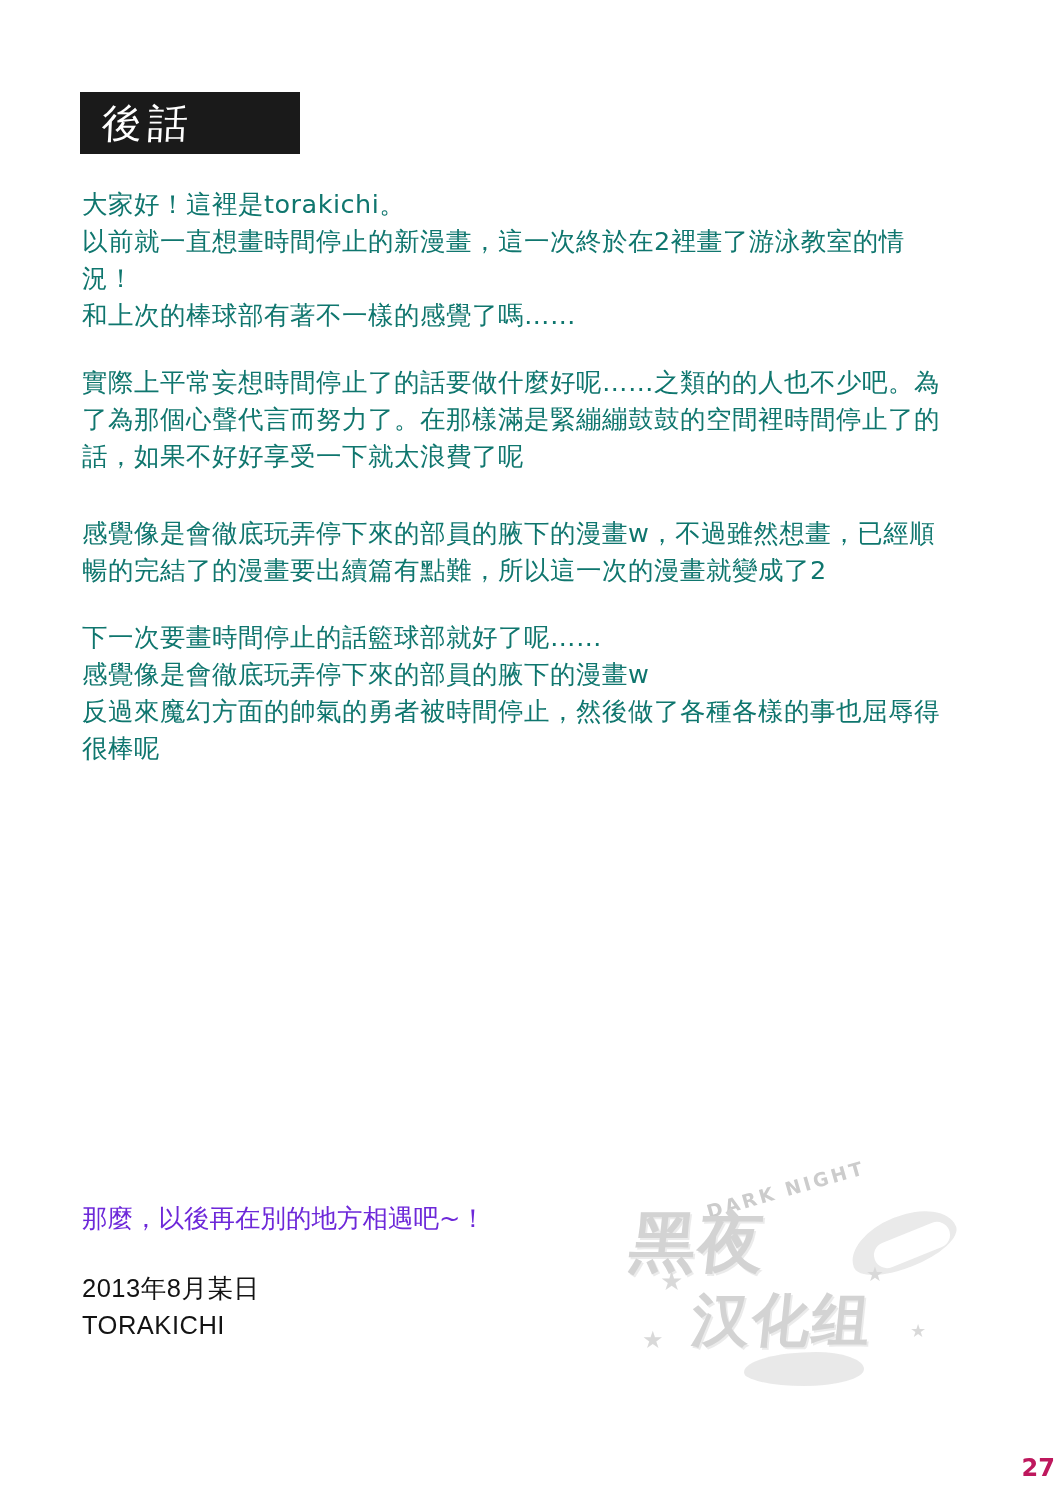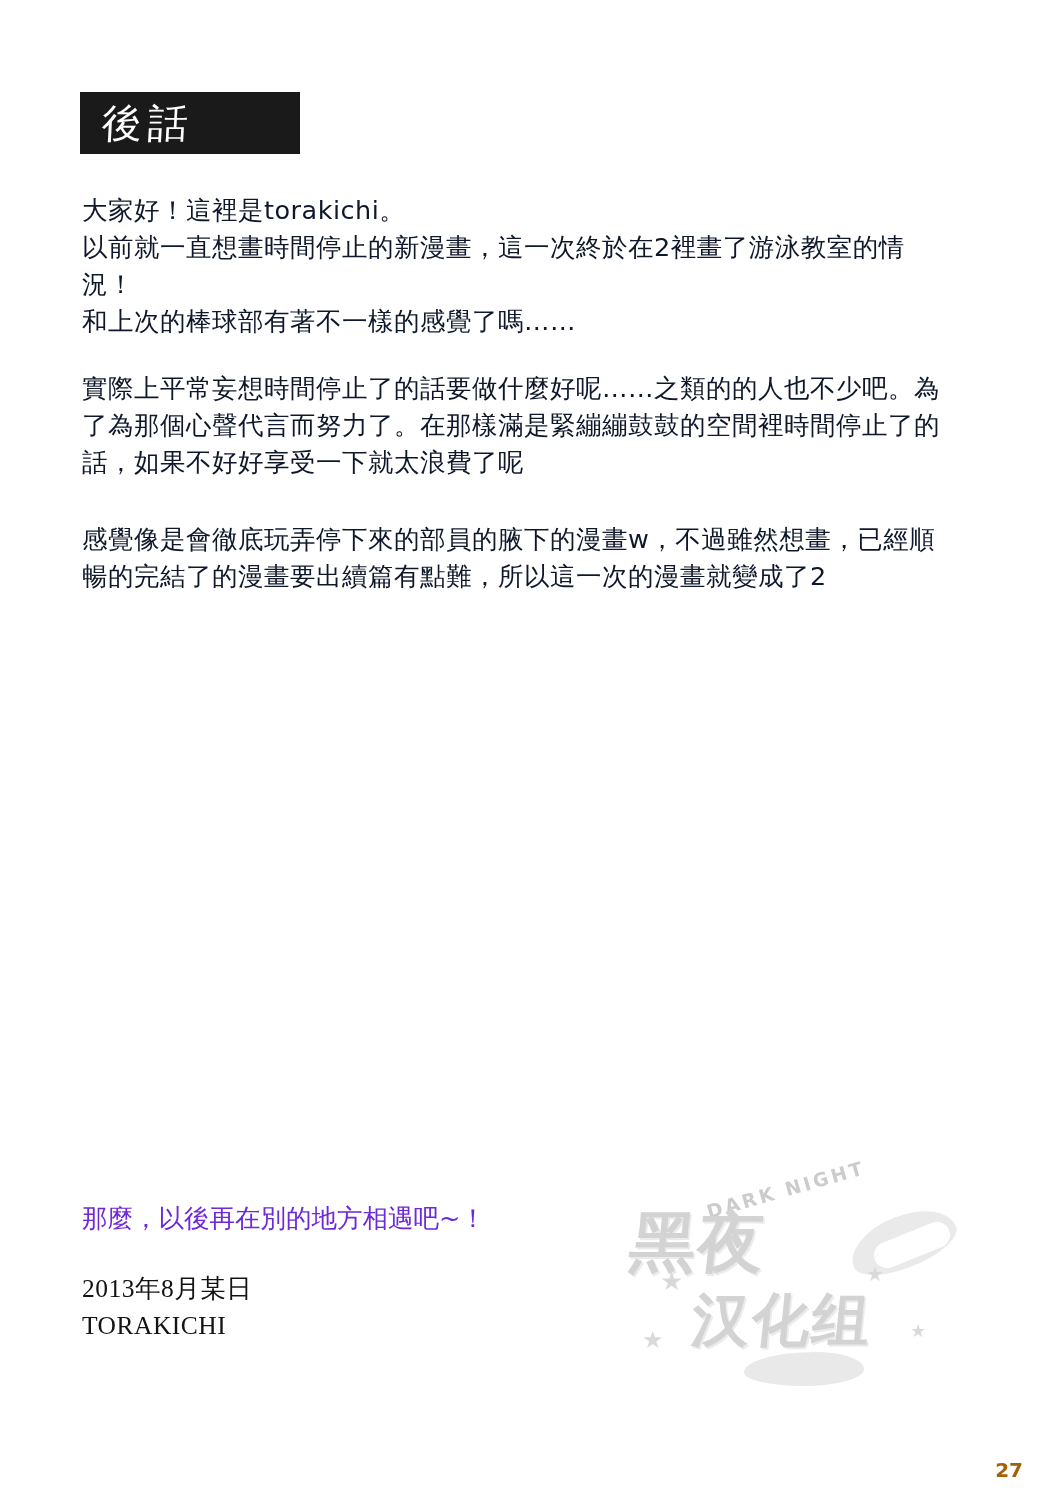--- a/index.html
+++ b/index.html
@@ -31,63 +31,63 @@
     color: #ffffff;
     font-size: 40px;
     letter-spacing: 6px;
     font-family: "DejaVu Sans", sans-serif;
     font-weight: 400;
     transform: skewX(-3deg);
   }
   .body-text {
     position: absolute;
     left: 82px;
-    top: 192px;
+    top: 186px;
     width: 870px;
     font-size: 25.5px;
     line-height: 37px;
-    color: #0f172a;
+    color: #0f766e;
     font-family: "DejaVu Sans", sans-serif;
     letter-spacing: 0.5px;
   }
   .para {
     margin: 0 0 30px 0;
     white-space: pre-wrap;
   }
   .para.gap-large {
     margin-bottom: 40px;
   }
   .sig {
     position: absolute;
     left: 82px;
     top: 1270px;
     font-size: 25.5px;
     line-height: 37px;
     color: #131313;
-    font-family: Liberation Serif, serif;
+    font-family: Liberation Sans, sans-serif;
     letter-spacing: 0.5px;
     white-space: pre-wrap;
   }
   .farewell {
     position: absolute;
     left: 82px;
     top: 1200px;
     font-size: 25.5px;
     line-height: 37px;
     color: #6d28d9;
     font-family: "DejaVu Sans", sans-serif;
     white-space: pre-wrap;
   }
   .page-number {
     position: absolute;
-    right: 40px;
+    right: 8px;
     bottom: 18px;
-    font-size: 20px;
-    font-weight: bold;
-    color: #a16207;
+    font-size: 24px;
+    font-weight: bold;
+    color: #be185d;
     font-family: "DejaVu Sans", sans-serif;
   }
   
   .watermark {
     position: absolute;
     left: 620px;
     top: 1170px;
     width: 340px;
     height: 230px;
     opacity: 0.5;
@@ -180,20 +180,23 @@
   <div class="title-block">
     <span class="title-text">後話</span>
   </div>
 
   <div class="body-text">
     <p class="para">大家好！這裡是torakichi。
 以前就一直想畫時間停止的新漫畫，這一次終於在2裡畫了游泳教室的情況！
 和上次的棒球部有著不一樣的感覺了嗎……</p>
     <p class="para gap-large">實際上平常妄想時間停止了的話要做什麼好呢……之類的的人也不少吧。為了為那個心聲代言而努力了。在那樣滿是緊繃繃鼓鼓的空間裡時間停止了的話，如果不好好享受一下就太浪費了呢</p>
     <p class="para">感覺像是會徹底玩弄停下來的部員的腋下的漫畫w，不過雖然想畫，已經順暢的完結了的漫畫要出續篇有點難，所以這一次的漫畫就變成了2</p>
+    <p class="para">下一次要畫時間停止的話籃球部就好了呢……
+感覺像是會徹底玩弄停下來的部員的腋下的漫畫w
+反過來魔幻方面的帥氣的勇者被時間停止，然後做了各種各樣的事也屈辱得很棒呢</p>
   </div>
 
   <div class="farewell">那麼，以後再在別的地方相遇吧~！</div>
 
   <div class="sig">2013年8月某日
 TORAKICHI</div>
 
   <div class="watermark">
     <div class="wm-swoosh"></div>
     <div class="wm-swoosh2"></div>

